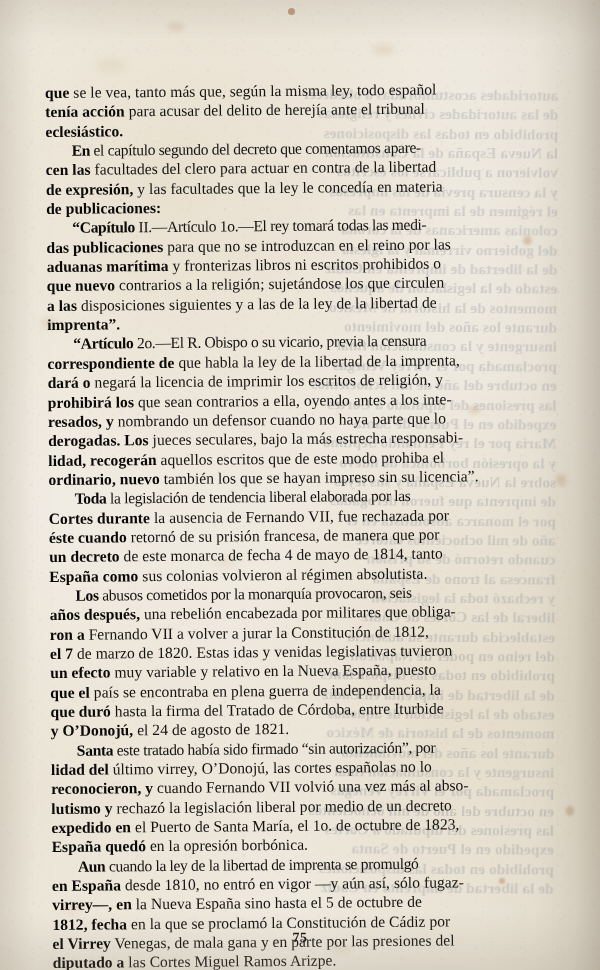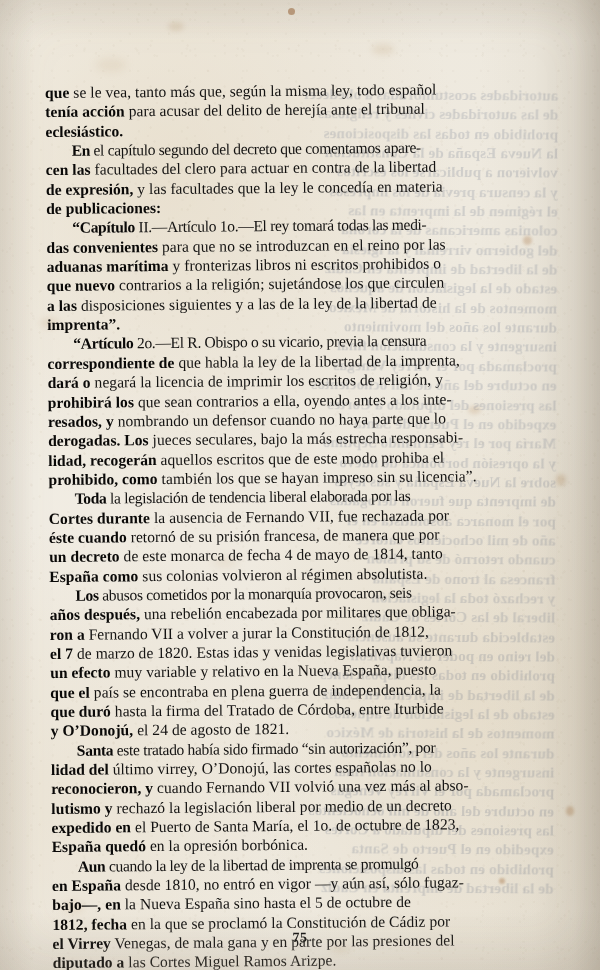--- a/index.html
+++ b/index.html
@@ -213,33 +213,33 @@
 
   <div id="text-block">
       <div class="tline" style="padding-left: 0px; white-space: pre; word-spacing: 0px;"><span class="lead-heavy">que</span><span> se le vea, tanto más que, según la misma ley, todo español</span></div>
       <div class="tline" style="padding-left: 0px; white-space: pre; word-spacing: 0px;"><span class="lead-heavy">tenía acción</span><span> para acusar del delito de herejía ante el tribunal</span></div>
       <div class="tline" style="padding-left: 0px;"><span class="lead-heavy">eclesiástico.</span><span></span></div>
       <div class="tline" style="padding-left: 26px; white-space: pre; letter-spacing: -0.35px;"><span class="lead-heavy">En</span><span> el capítulo segundo del decreto que comentamos apare-</span></div>
       <div class="tline" style="padding-left: 0px; white-space: pre; word-spacing: 0px;"><span class="lead-heavy">cen las</span><span> facultades del clero para actuar en contra de la libertad</span></div>
       <div class="tline" style="padding-left: 0px; white-space: pre; word-spacing: 0px;"><span class="lead-heavy">de expresión,</span><span> y las facultades que la ley le concedía en materia</span></div>
       <div class="tline" style="padding-left: 0px;"><span class="lead-heavy">de publicaciones:</span><span></span></div>
       <div class="tline" style="padding-left: 26px; white-space: pre; letter-spacing: -0.35px;"><span class="lead-heavy">“Capítulo</span><span> II.—Artículo 1o.—El rey tomará todas las medi-</span></div>
-      <div class="tline" style="padding-left: 0px; white-space: pre; word-spacing: 0px;"><span class="lead-heavy">das convenientes</span><span> para que no se introduzcan en el reino por las</span></div>
+      <div class="tline" style="padding-left: 0px; white-space: pre; word-spacing: 0px;"><span class="lead-heavy">das publicaciones</span><span> para que no se introduzcan en el reino por las</span></div>
       <div class="tline" style="padding-left: 0px; white-space: pre; word-spacing: 0px;"><span class="lead-heavy">aduanas marítima</span><span> y fronterizas libros ni escritos prohibidos o</span></div>
       <div class="tline" style="padding-left: 0px; white-space: pre; word-spacing: 0px;"><span class="lead-heavy">que nuevo</span><span> contrarios a la religión; sujetándose los que circulen</span></div>
       <div class="tline" style="padding-left: 0px; white-space: pre; word-spacing: 0px;"><span class="lead-heavy">a las</span><span> disposiciones siguientes y a las de la ley de la libertad de</span></div>
       <div class="tline" style="padding-left: 0px;"><span class="lead-heavy">imprenta”.</span><span></span></div>
       <div class="tline" style="padding-left: 26px; white-space: pre; letter-spacing: -0.35px;"><span class="lead-heavy">“Artículo</span><span> 2o.—El R. Obispo o su vicario, previa la censura</span></div>
       <div class="tline" style="padding-left: 0px; white-space: pre; word-spacing: 0px;"><span class="lead-heavy">correspondiente de</span><span> que habla la ley de la libertad de la imprenta,</span></div>
       <div class="tline" style="padding-left: 0px; white-space: pre; word-spacing: 0px;"><span class="lead-heavy">dará o</span><span> negará la licencia de imprimir los escritos de religión, y</span></div>
       <div class="tline" style="padding-left: 0px; white-space: pre; word-spacing: 0px;"><span class="lead-heavy">prohibirá los</span><span> que sean contrarios a ella, oyendo antes a los inte-</span></div>
       <div class="tline" style="padding-left: 0px; white-space: pre; word-spacing: 0px;"><span class="lead-heavy">resados, y</span><span> nombrando un defensor cuando no haya parte que lo</span></div>
       <div class="tline" style="padding-left: 0px; white-space: pre; word-spacing: 0px;"><span class="lead-heavy">derogadas. Los</span><span> jueces seculares, bajo la más estrecha responsabi-</span></div>
       <div class="tline" style="padding-left: 0px; white-space: pre; word-spacing: 0px;"><span class="lead-heavy">lidad, recogerán</span><span> aquellos escritos que de este modo prohiba el</span></div>
-      <div class="tline" style="padding-left: 0px;"><span class="lead-heavy">prohibido, como</span><span> también los que se hayan impreso sin su licencia”.</span></div>
+      <div class="tline" style="padding-left: 0px;"><span class="lead-heavy">ordinario, nuevo</span><span> también los que se hayan impreso sin su licencia”.</span></div>
       <div class="tline" style="padding-left: 26px; white-space: pre; letter-spacing: -0.35px;"><span class="lead-heavy">Toda</span><span> la legislación de tendencia liberal elaborada por las</span></div>
       <div class="tline" style="padding-left: 0px; white-space: pre; word-spacing: 0px;"><span class="lead-heavy">Cortes durante</span><span> la ausencia de Fernando VII, fue rechazada por</span></div>
       <div class="tline" style="padding-left: 0px; white-space: pre; word-spacing: 0px;"><span class="lead-heavy">éste cuando</span><span> retornó de su prisión francesa, de manera que por</span></div>
       <div class="tline" style="padding-left: 0px; white-space: pre; word-spacing: 0px;"><span class="lead-heavy">un decreto</span><span> de este monarca de fecha 4 de mayo de 1814, tanto</span></div>
       <div class="tline" style="padding-left: 0px;"><span class="lead-heavy">España como</span><span> sus colonias volvieron al régimen absolutista.</span></div>
       <div class="tline" style="padding-left: 26px; white-space: pre; letter-spacing: -0.35px;"><span class="lead-heavy">Los</span><span> abusos cometidos por la monarquía provocaron, seis</span></div>
       <div class="tline" style="padding-left: 0px; white-space: pre; word-spacing: 0px;"><span class="lead-heavy">años después,</span><span> una rebelión encabezada por militares que obliga-</span></div>
       <div class="tline" style="padding-left: 0px; white-space: pre; word-spacing: 0px;"><span class="lead-heavy">ron a</span><span> Fernando VII a volver a jurar la Constitución de 1812,</span></div>
       <div class="tline" style="padding-left: 0px; white-space: pre; word-spacing: 0px;"><span class="lead-heavy">el 7</span><span> de marzo de 1820. Estas idas y venidas legislativas tuvieron</span></div>
       <div class="tline" style="padding-left: 0px; white-space: pre; word-spacing: 0px;"><span class="lead-heavy">un efecto</span><span> muy variable y relativo en la Nueva España, puesto</span></div>
@@ -247,21 +247,21 @@
       <div class="tline" style="padding-left: 0px; white-space: pre; word-spacing: 0px;"><span class="lead-heavy">que duró</span><span> hasta la firma del Tratado de Córdoba, entre Iturbide</span></div>
       <div class="tline" style="padding-left: 0px;"><span class="lead-heavy">y O’Donojú,</span><span> el 24 de agosto de 1821.</span></div>
       <div class="tline" style="padding-left: 26px; white-space: pre; letter-spacing: -0.35px;"><span class="lead-heavy">Santa</span><span> este tratado había sido firmado “sin autorización”, por</span></div>
       <div class="tline" style="padding-left: 0px; white-space: pre; word-spacing: 0px;"><span class="lead-heavy">lidad del</span><span> último virrey, O’Donojú, las cortes españolas no lo</span></div>
       <div class="tline" style="padding-left: 0px; white-space: pre; word-spacing: 0px;"><span class="lead-heavy">reconocieron, y</span><span> cuando Fernando VII volvió una vez más al abso-</span></div>
       <div class="tline" style="padding-left: 0px; white-space: pre; word-spacing: 0px;"><span class="lead-heavy">lutismo y</span><span> rechazó la legislación liberal por medio de un decreto</span></div>
       <div class="tline" style="padding-left: 0px; white-space: pre; word-spacing: 0px;"><span class="lead-heavy">expedido en</span><span> el Puerto de Santa María, el 1o. de octubre de 1823,</span></div>
       <div class="tline" style="padding-left: 0px;"><span class="lead-heavy">España quedó</span><span> en la opresión borbónica.</span></div>
       <div class="tline" style="padding-left: 26px; white-space: pre; letter-spacing: -0.35px;"><span class="lead-heavy">Aun</span><span> cuando la ley de la libertad de imprenta se promulgó</span></div>
       <div class="tline" style="padding-left: 0px; white-space: pre; word-spacing: 0px;"><span class="lead-heavy">en España</span><span> desde 1810, no entró en vigor —y aún así, sólo fugaz-</span></div>
-      <div class="tline" style="padding-left: 0px; white-space: pre; word-spacing: 0px;"><span class="lead-heavy">bajo—, en</span><span> la Nueva España sino hasta el 5 de octubre de</span></div>
+      <div class="tline" style="padding-left: 0px; white-space: pre; word-spacing: 0px;"><span class="lead-heavy">virrey—, en</span><span> la Nueva España sino hasta el 5 de octubre de</span></div>
       <div class="tline" style="padding-left: 0px; white-space: pre; word-spacing: 0px;"><span class="lead-heavy">1812, fecha</span><span> en la que se proclamó la Constitución de Cádiz por</span></div>
       <div class="tline" style="padding-left: 0px; white-space: pre; word-spacing: 0px;"><span class="lead-heavy">el Virrey</span><span> Venegas, de mala gana y en parte por las presiones del</span></div>
       <div class="tline" style="padding-left: 0px;"><span class="lead-heavy">diputado a</span><span> las Cortes Miguel Ramos Arizpe.</span></div>
       <div class="tline" style="padding-left: 26px;"></div>
     </div>
 
   <div id="page-number">75</div>
 
   <div id="edge-shadow-top"></div>
   <div id="edge-shadow-left"></div>

